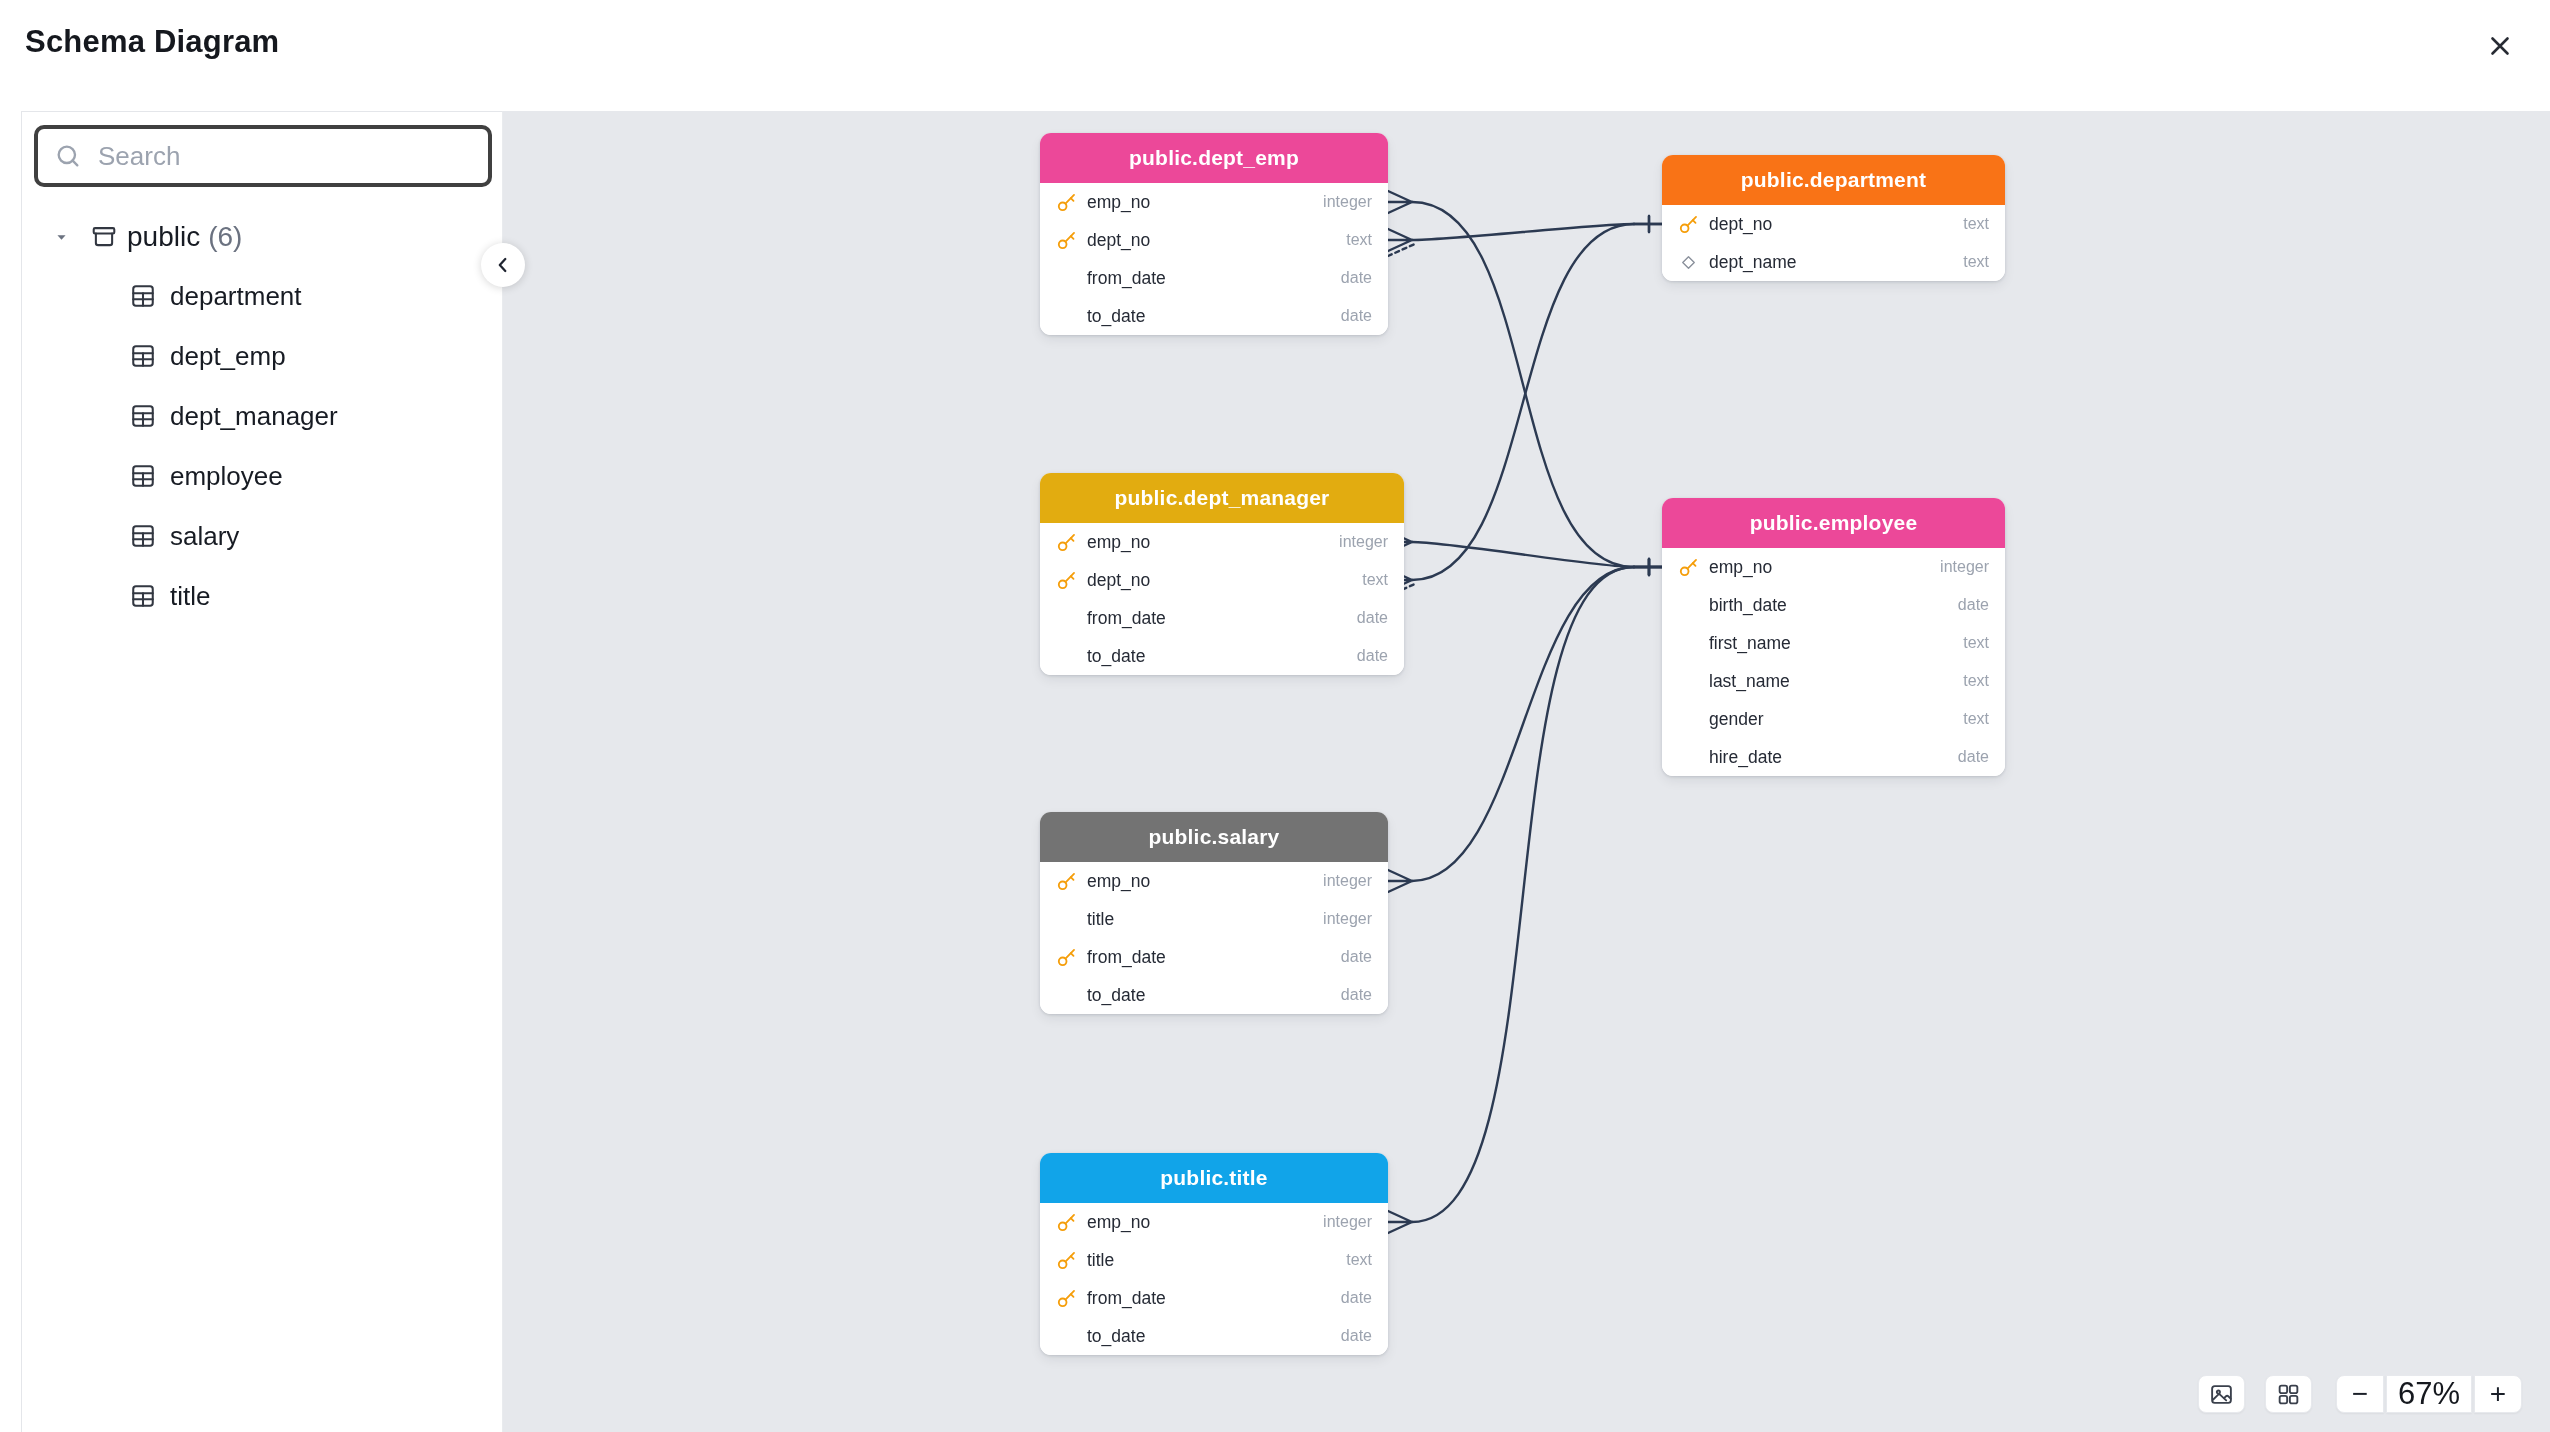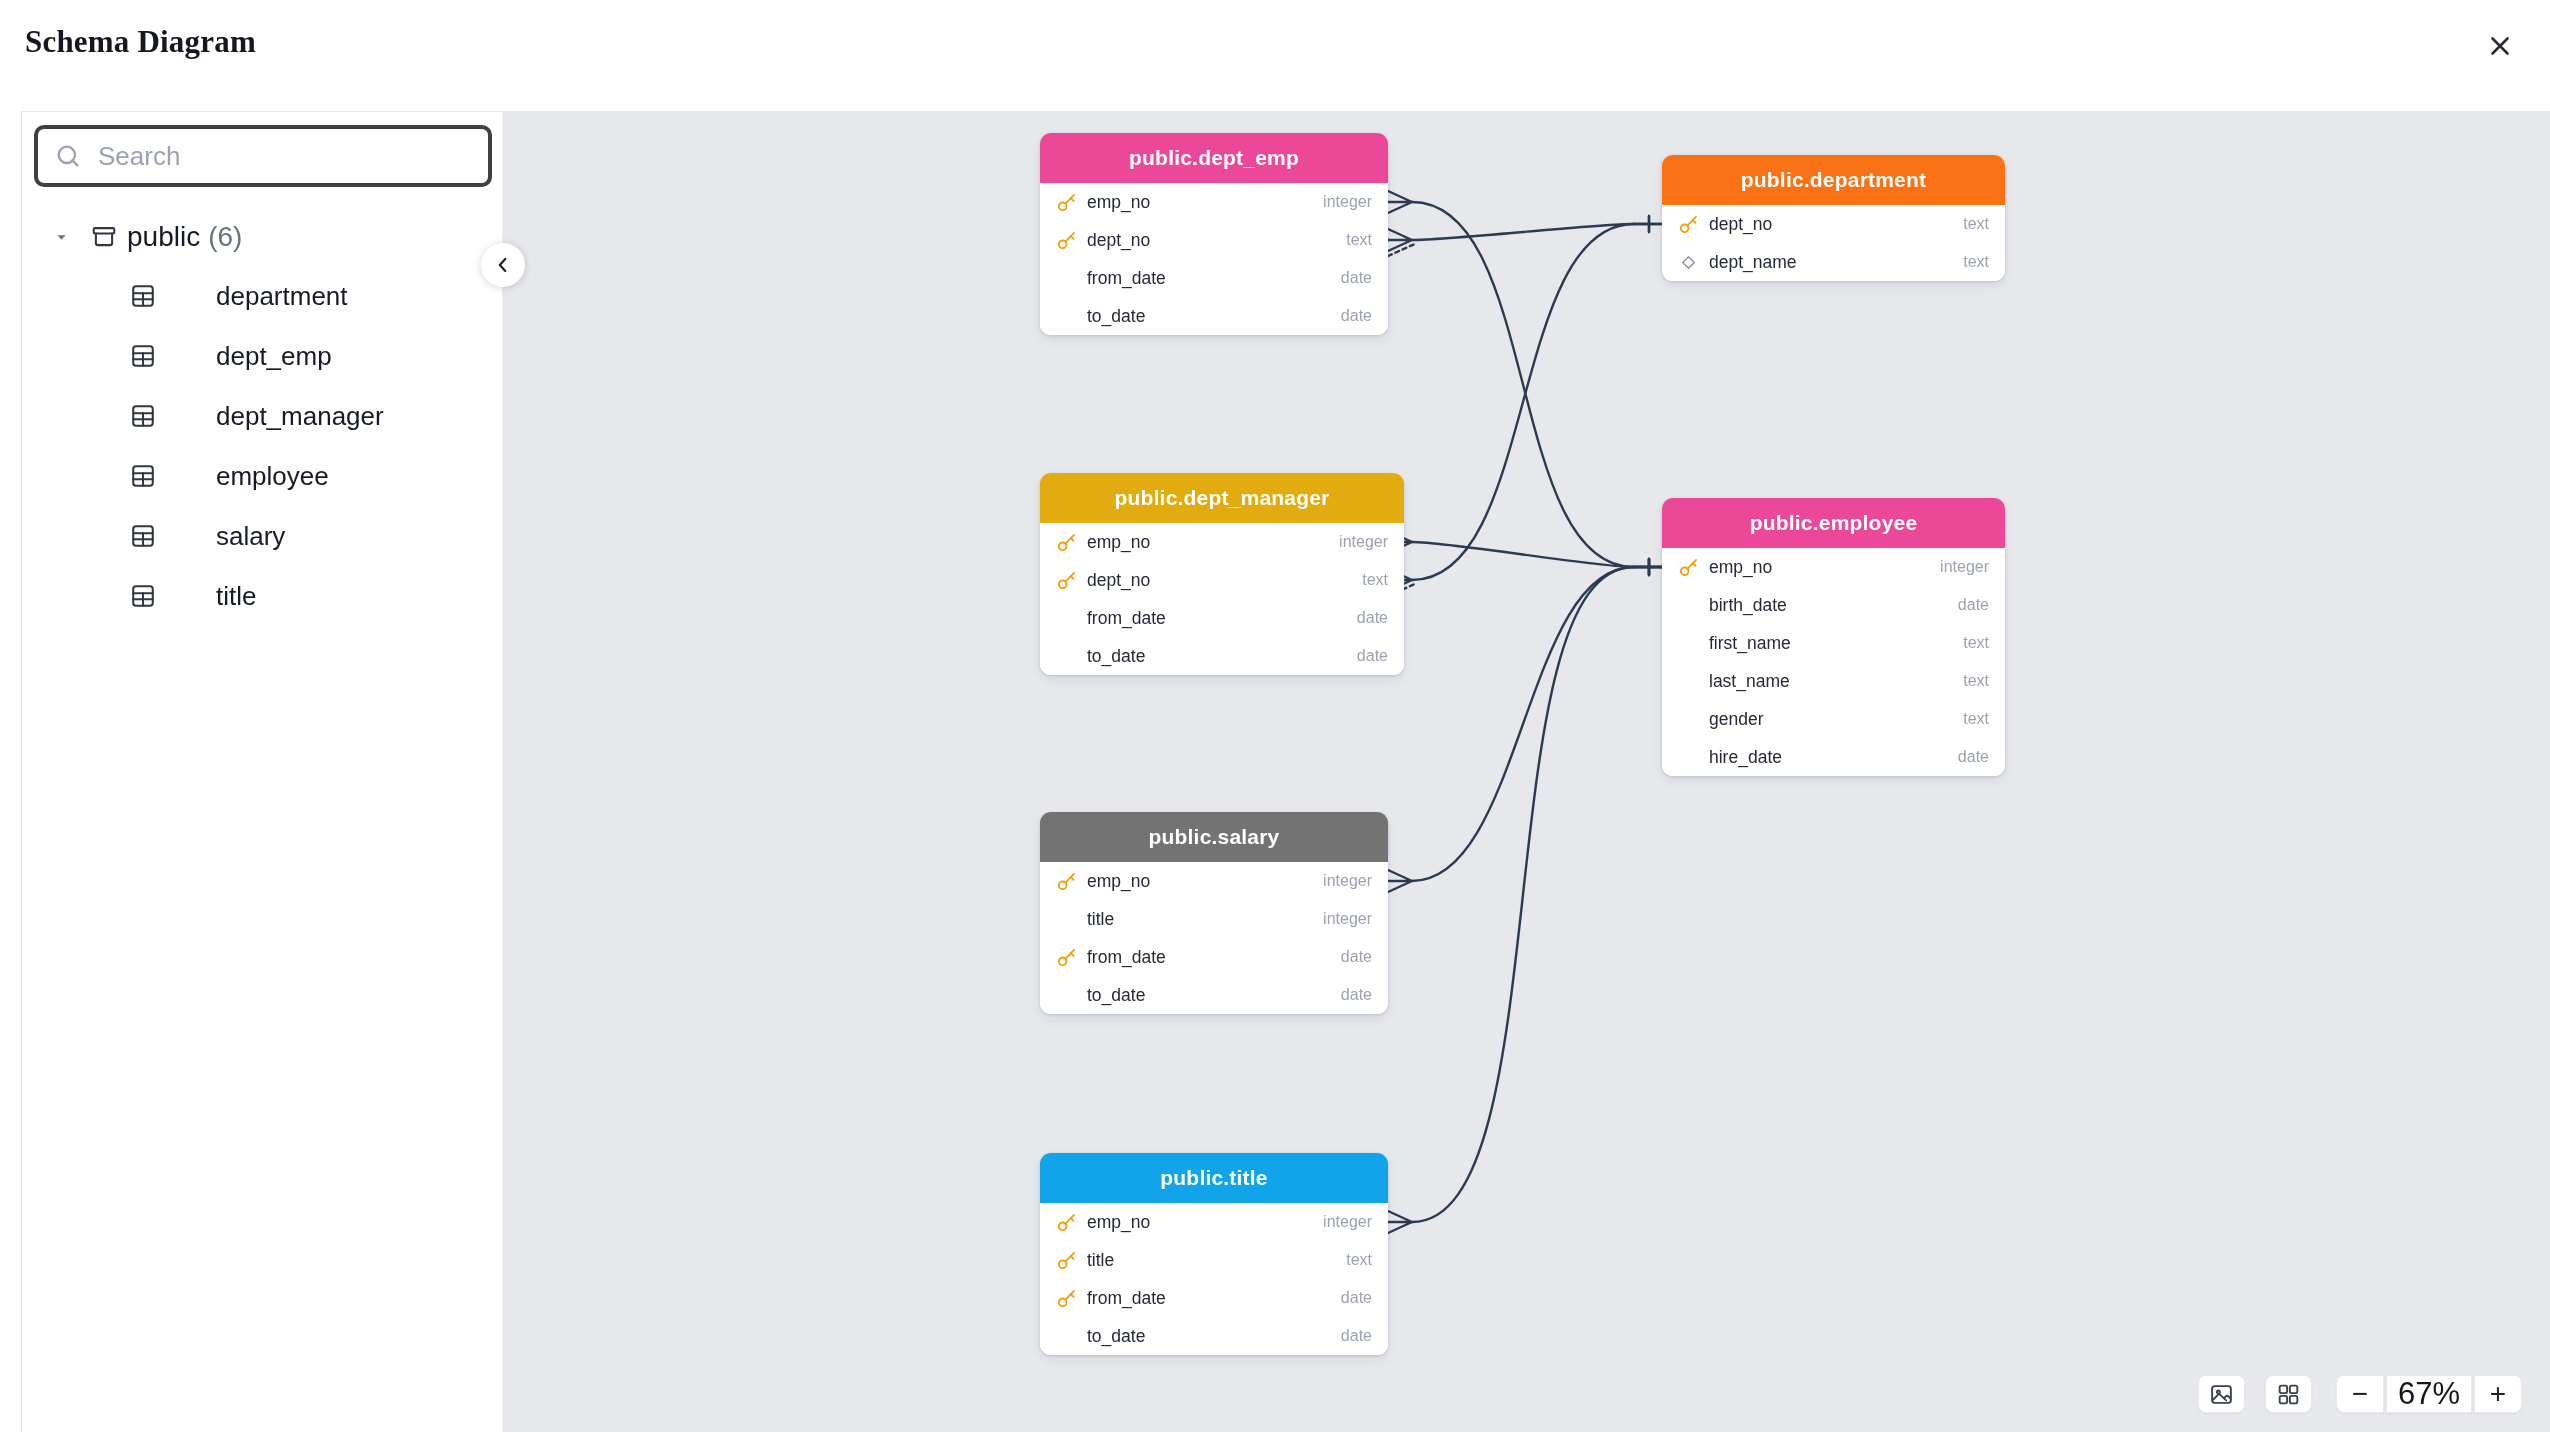--- a/index.html
+++ b/index.html
@@ -2,39 +2,39 @@
 <html><head>
 <meta charset="utf-8">
 <style>
   * { box-sizing: border-box; }
   html, body { margin: 0; padding: 0; }
   body { font-family: "Liberation Sans", sans-serif; }
   .app { position: relative; width: 2550px; height: 1432px; background: #ffffff; overflow: hidden; }
 
   
   .header { position: absolute; top: 0; left: 0; width: 100%; height: 111px; background: #fff; z-index: 6; }
-  .page-title { position: absolute; left: 25px; top: 24px; margin: 0; font-size: 31px; font-weight: 700; color: #15181e; letter-spacing: .2px; font-family: Liberation Serif, serif; }
+  .page-title { position: absolute; left: 25px; top: 24px; margin: 0; font-size: 31px; font-weight: 700; color: #15181e; letter-spacing: .2px; }
   .close-btn { position: absolute; top: 26px; right: 30px; width: 40px; height: 40px; background: none; border: none; cursor: pointer; padding: 0; display: flex; align-items: center; justify-content: center; }
 
   
   .canvas-bg { position: absolute; left: 503px; top: 111px; right: 0; bottom: 0; background: #e6e8ec; z-index: 0; }
   #edges { position: absolute; left: 0; top: 0; z-index: 1; pointer-events: none; }
   #nodes { position: absolute; inset: 0; z-index: 2; pointer-events: none; }
 
   
   .sidebar { position: absolute; left: 21px; top: 111px; width: 482px; bottom: 0; background: #fff; border-top: 1px solid #e4e6ea; border-left: 1px solid #e4e6ea; border-right: 1px solid #e9ebee; z-index: 3; }
   .search-box { position: absolute; left: 12px; top: 13px; width: 458px; height: 62px; border: 4px solid #404040; border-radius: 10px; display: flex; align-items: center; padding: 0 16px; background: #fff; }
   .search-input { border: none; flex: 1; font-size: 26px; color: #111827; margin-left: 14px; font-family: inherit; background: transparent; }
   .search-input::placeholder { color: #9ca3af; }
   .tree { position: absolute; top: 96px; left: 0; right: 0; }
   .tree-schema { height: 58px; display: flex; align-items: center; padding-left: 32px; font-size: 28px; color: #171b23; cursor: pointer; }
   .tree-schema .schema-icon { margin-left: 22px; display: flex; }
   .tree-schema .schema-label { margin-left: 10px; font-weight: 400; }
   .tree-schema .schema-count { margin-left: 8px; color: #6b7280; }
-  .tree-item { height: 60px; display: flex; align-items: center; padding-left: 108px; font-size: 26px; color: #171b23; cursor: pointer; gap: 46px; }
+  .tree-item { height: 60px; display: flex; align-items: center; padding-left: 108px; font-size: 26px; color: #171b23; cursor: pointer; }
   .tree-item .item-label { margin-left: 14px; }
   .collapse-btn { position: absolute; left: 481px; top: 243px; width: 44px; height: 44px; border-radius: 50%; background: #fff; border: none; box-shadow: 0 1px 8px rgba(0,0,0,.16); z-index: 5; display: flex; align-items: center; justify-content: center; cursor: pointer; padding: 0; }
 
   
   .node { position: absolute; border-radius: 11px; background: #fff; box-shadow: 0 1px 3px rgba(15,23,42,.14), 0 5px 12px rgba(15,23,42,.07); overflow: hidden; pointer-events: auto; cursor: grab; }
   .node-header { height: 50px; color: #fff; font-weight: 700; font-size: 21px; display: flex; align-items: center; justify-content: center; letter-spacing: .2px; }
   .node-row { height: 38px; display: flex; align-items: center; padding: 0 16px; background: #fff; }
   .col-icon { width: 21px; height: 21px; margin-right: 10px; flex: none; display: flex; align-items: center; justify-content: center; }
   .col-name { font-size: 17.5px; color: #252a35; }
   .col-type { margin-left: auto; font-size: 16px; color: #9ca3af; }

